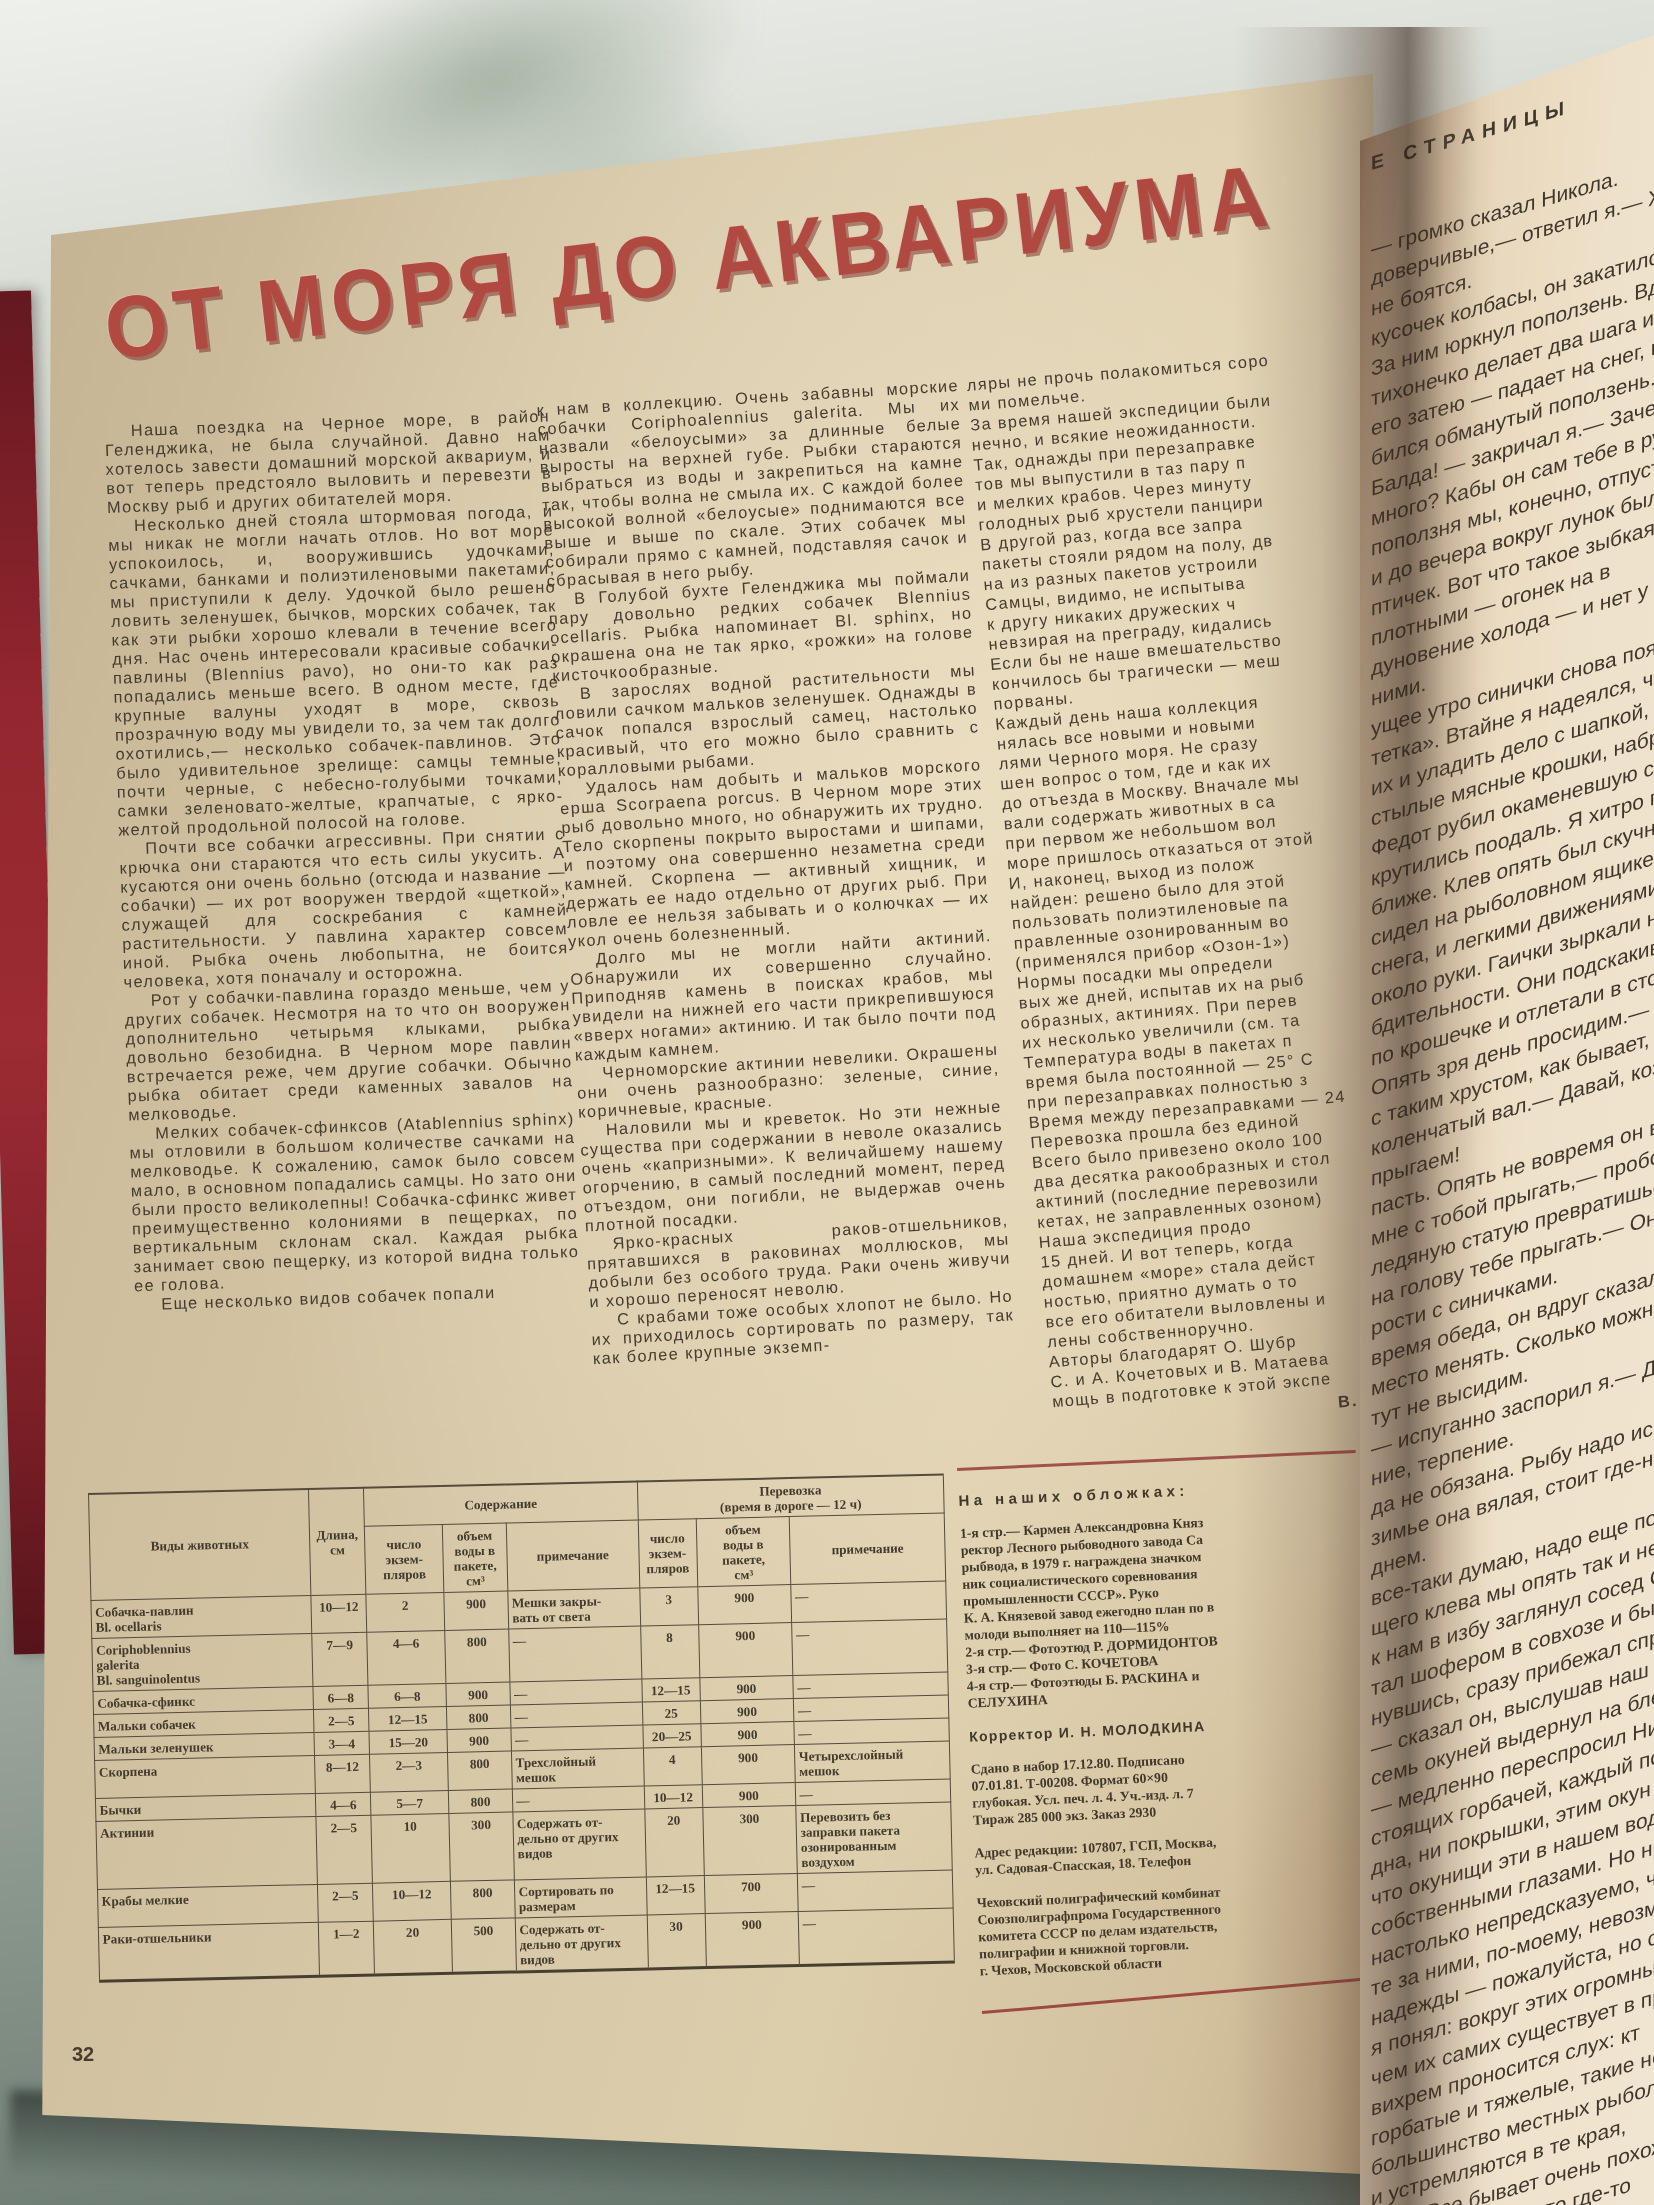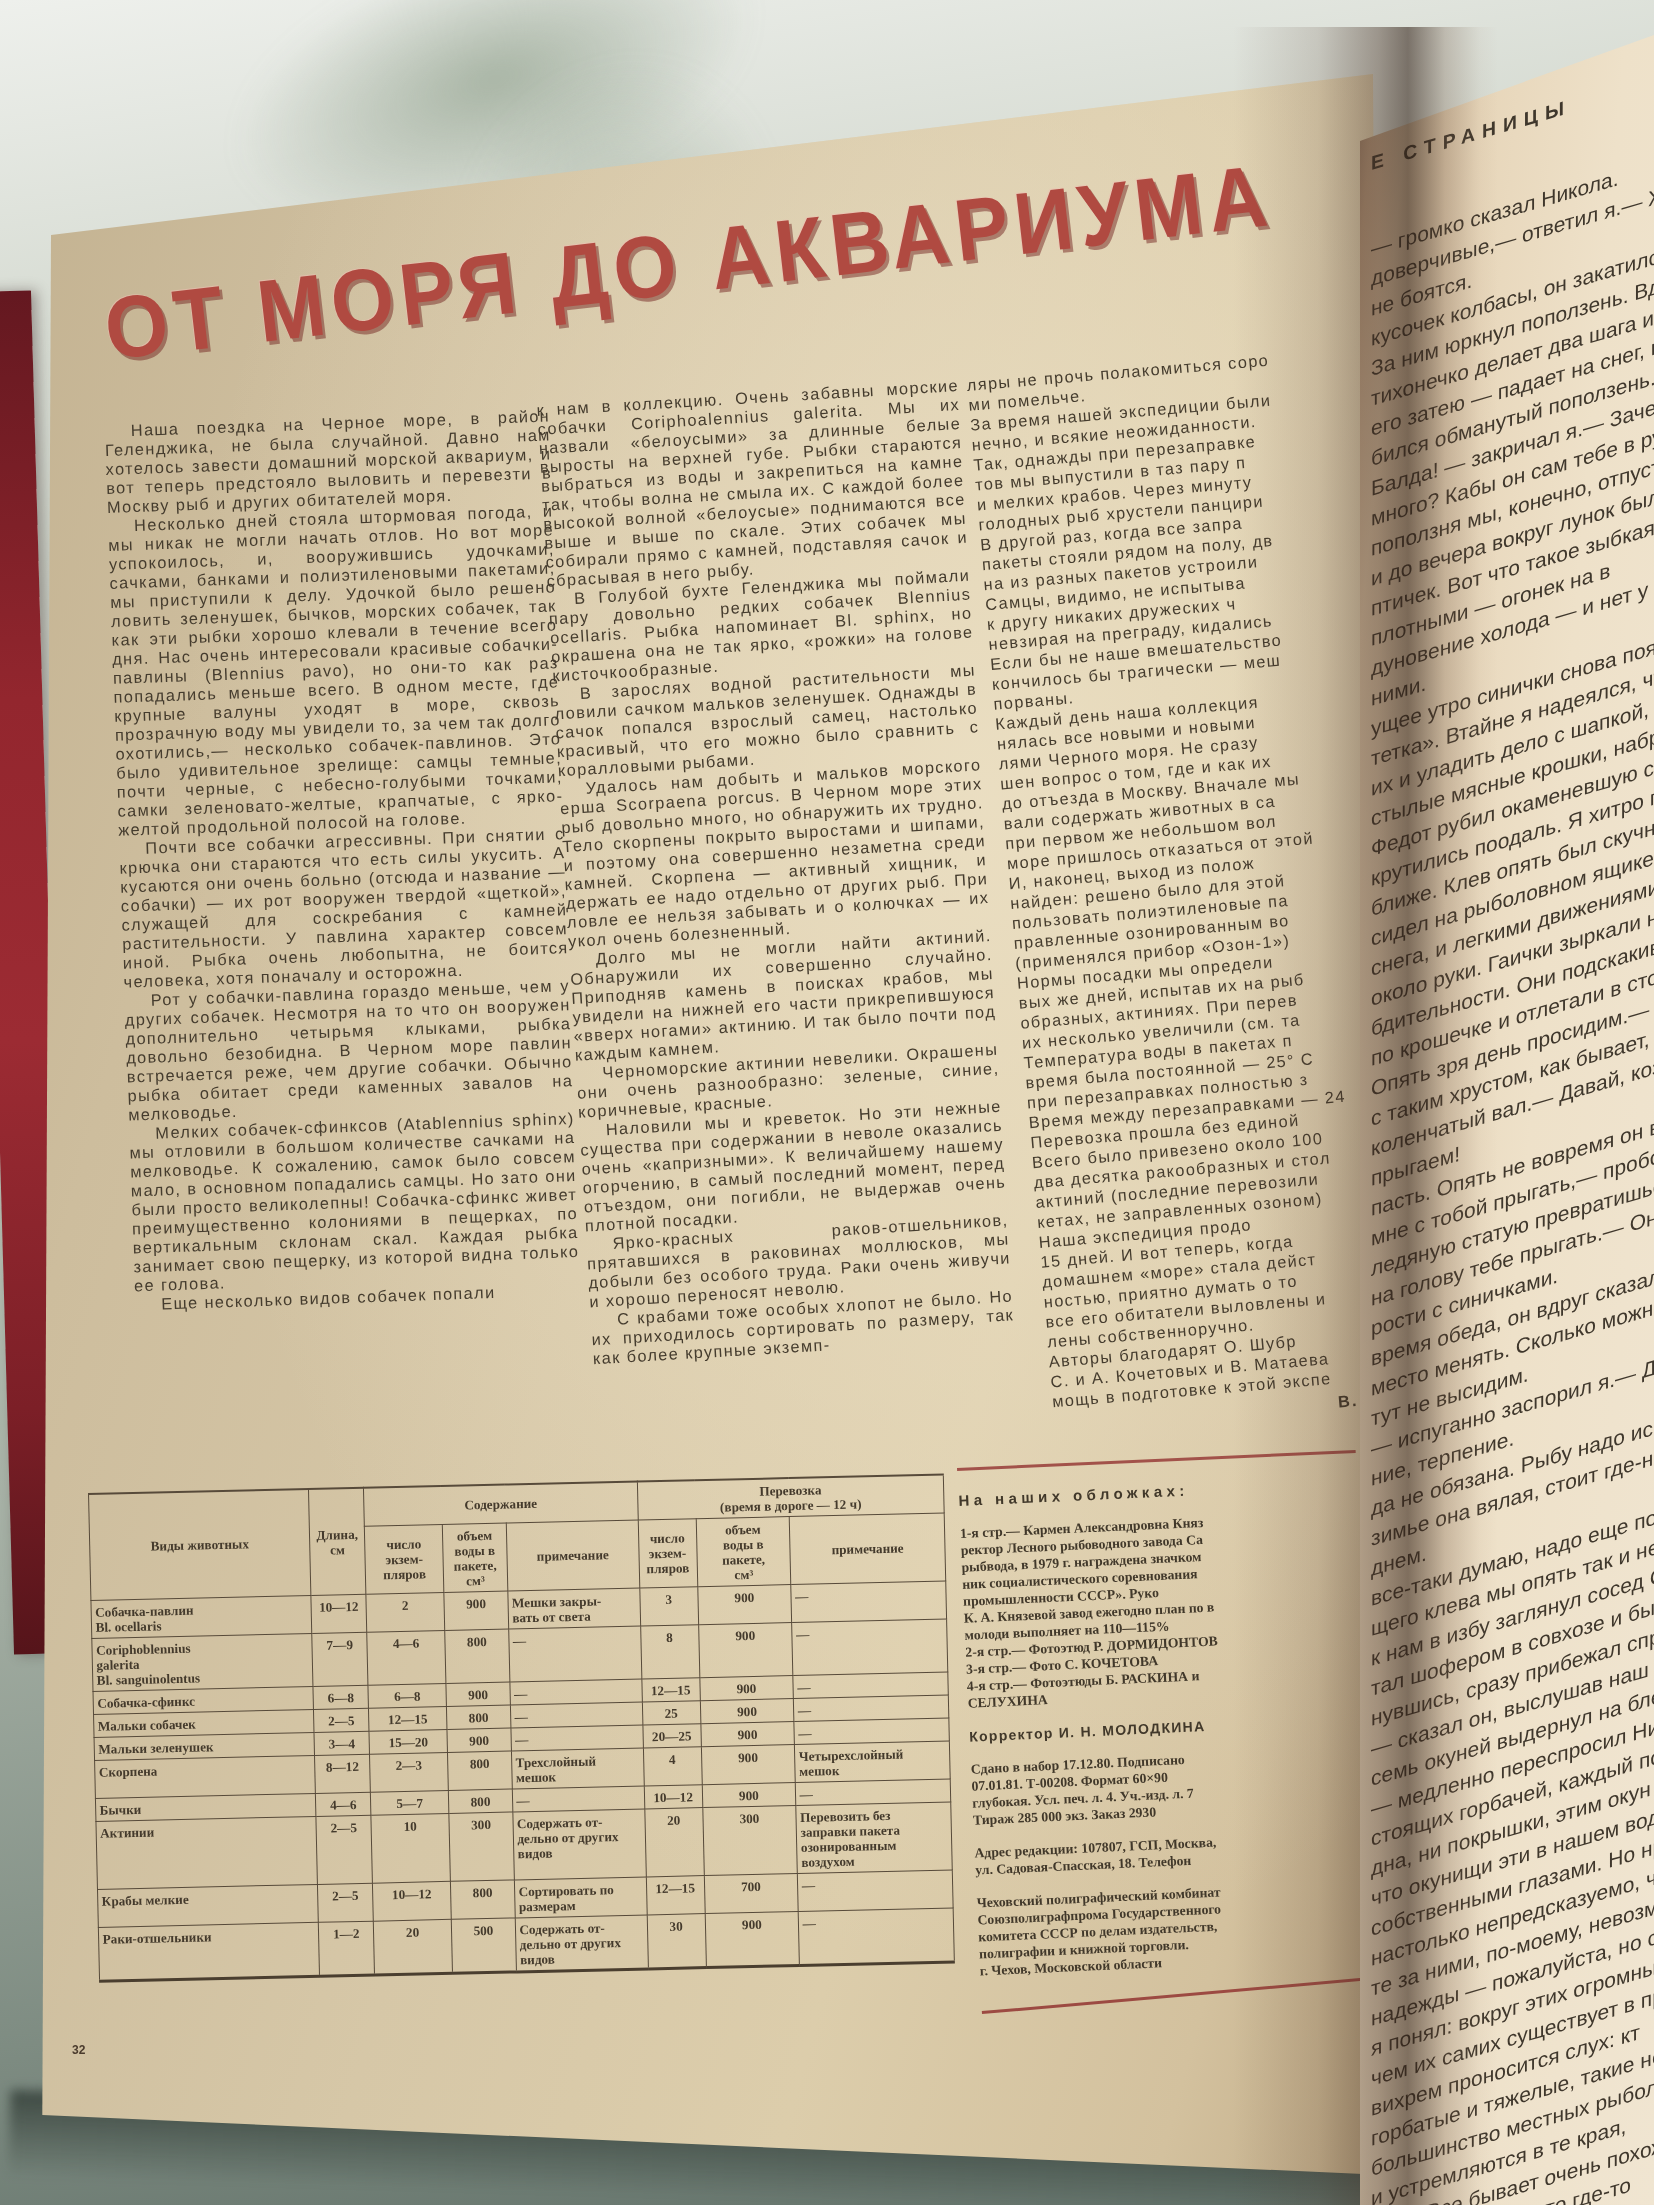--- a/index.html
+++ b/index.html
@@ -52,21 +52,21 @@
 
   
   .covers-col{position:absolute;left:920px;top:1417px;width:415px;transform:rotate(-2.6deg);transform-origin:left top;color:#41382a;}
   .red-rule{width:399px;height:2.6px;background:#a2524a;margin:0 0 21px 0;}
   .red-rule2{width:415px;height:2.6px;background:#9c4a42;margin-top:23px;transform:rotate(-2.4deg);}
   .covers-head{font-size:15px;font-weight:bold;letter-spacing:4.4px;margin-bottom:16px;white-space:nowrap;}
   .covers-lines,.imprint-p{font-family:"Liberation Serif",serif;font-weight:bold;
     font-size:13.7px;line-height:17px;white-space:pre-line;}
   .proof-line{font-size:14px;font-weight:bold;letter-spacing:1.3px;margin-top:17.6px;}
   .imprint-p{margin-top:16px;}
-  .page-number{position:absolute;left:35px;top:1992px;font-size:12px;font-weight:bold;color:#4a3b2d;}
+  .page-number{position:absolute;left:35px;top:1992px;font-size:20px;font-weight:bold;color:#4a3b2d;}
 
   
   .right-page{position:absolute;left:1360px;top:35px;width:294px;height:2170px;
     clip-path:polygon(0 106px,294px 0,294px 2170px,0 2170px);
     background:linear-gradient(95deg,#8a705b 0%,#b2967a 4%,#d6c0a2 11%,#e7d6ba 26%,#eee1c9 55%,#f0e5d1 100%);}
   .rp-text{position:absolute;left:10.6px;top:113px;width:759px;transform:skewY(-16deg);transform-origin:left top;
     color:#3f372c;font-size:21px;line-height:30px;}
   .rp-header{font-weight:bold;font-size:19.4px;letter-spacing:7px;margin-bottom:56px;white-space:nowrap;}
   .rp-text .rp-line{white-space:nowrap;}
   .gutter-shadow{position:absolute;left:1233px;top:26.5px;width:265px;height:2179px;pointer-events:none;

